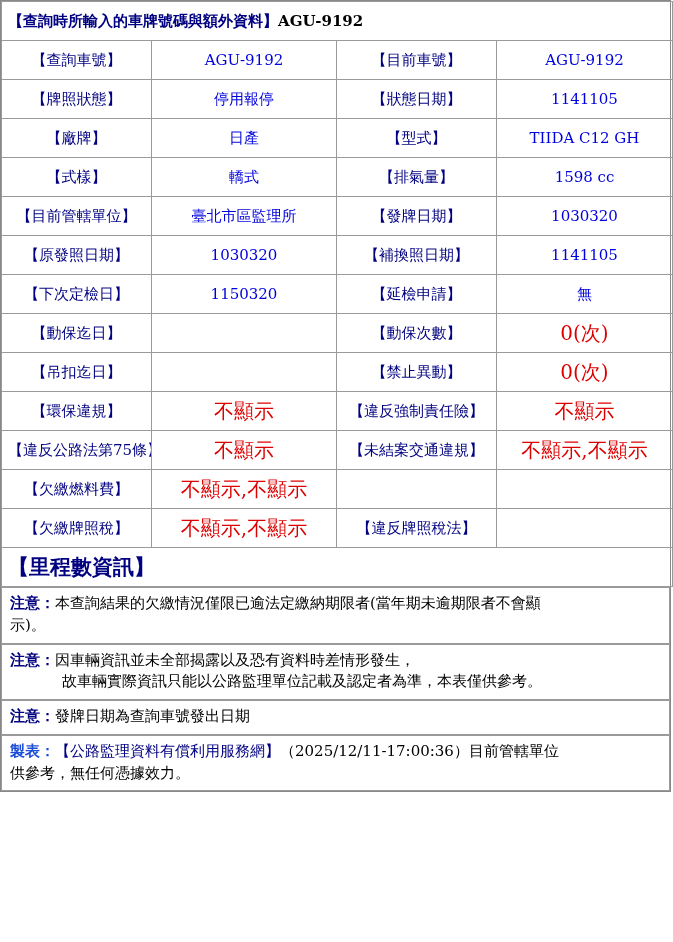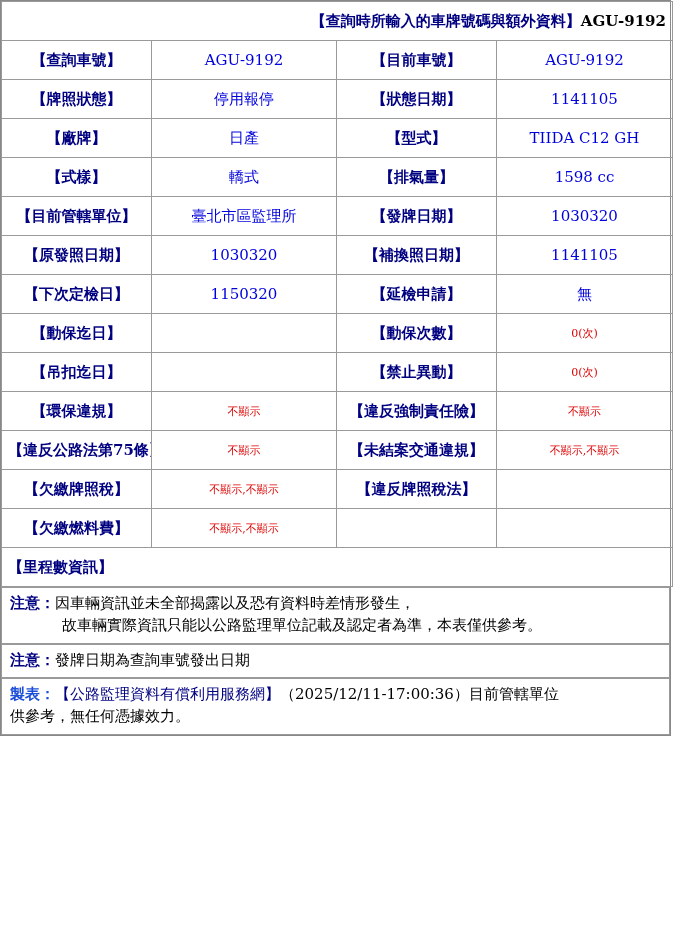--- a/index.html
+++ b/index.html
@@ -28,45 +28,45 @@
   table.main td {
     border: 1px solid #9a9a9a;
     height: 38px;
     padding: 0 6px;
     vertical-align: middle;
     overflow: hidden;
     white-space: nowrap;
   }
   .lbl {
     color: #000080;
-    font-weight: bold;
+    font-weight: normal;
     text-align: center;
     font-size: 15px;
   }
   .lbl-left {
     color: #000080;
     font-weight: bold;
     text-align: left;
     padding-left: 8px;
-    font-size: 15px;
+    font-size: 21px;
   }
   .val {
     color: #0000dd;
     text-align: center;
     font-size: 15px;
   }
   .val-red {
     color: #dd0000;
     text-align: center;
-    font-size: 11px;
+    font-size: 20px;
   }
   .hdr {
     color: #000080;
     font-weight: bold;
-    text-align: right;
+    text-align: left;
     padding-left: 8px;
     font-size: 15px;
   }
   .hdr .plain {
     color: #000000;
     font-weight: bold;
   }
   .note {
     border: 1px solid #9a9a9a;
     padding: 5px 8px 6px 8px;
@@ -189,39 +189,43 @@
       </tr>
 
       <tr>
         <td class="lbl">【違反公路法第75條】</td>
         <td class="val-red">不顯示</td>
         <td class="lbl">【未結案交通違規】</td>
         <td class="val-red">不顯示,不顯示</td>
       </tr>
 
       <tr>
+        <td class="lbl">【欠繳燃料費】</td>
+        <td class="val-red">不顯示,不顯示</td>
+        <td class="lbl"></td>
+        <td class="val"></td>
+      </tr>
+
+      <tr>
         <td class="lbl">【欠繳牌照稅】</td>
         <td class="val-red">不顯示,不顯示</td>
         <td class="lbl">【違反牌照稅法】</td>
         <td class="val"></td>
       </tr>
 
-      <tr>
-        <td class="lbl">【欠繳燃料費】</td>
-        <td class="val-red">不顯示,不顯示</td>
-        <td class="lbl"></td>
-        <td class="val"></td>
-      </tr>
-
       <tr class="mileage-row">
         <td class="lbl-left" colspan="4">【里程數資訊】</td>
       </tr>
     </tbody>
   </table>
 
+  <div class="note">
+    <b class="warn">注意：</b><span class="body">本查詢結果的欠繳情況僅限已逾法定繳納期限者(當年期未逾期限者不會顯</span><br>
+    <span class="body">示)。</span>
+  </div>
 
   <div class="note">
     <b class="warn">注意：</b><span class="body">因車輛資訊並未全部揭露以及恐有資料時差情形發生，</span><br>
     <span class="body note-line2">故車輛實際資訊只能以公路監理單位記載及認定者為準，本表僅供參考。</span>
   </div>
 
   <div class="note">
     <b class="warn">注意：</b><span class="body">發牌日期為查詢車號發出日期</span>
   </div>
 

